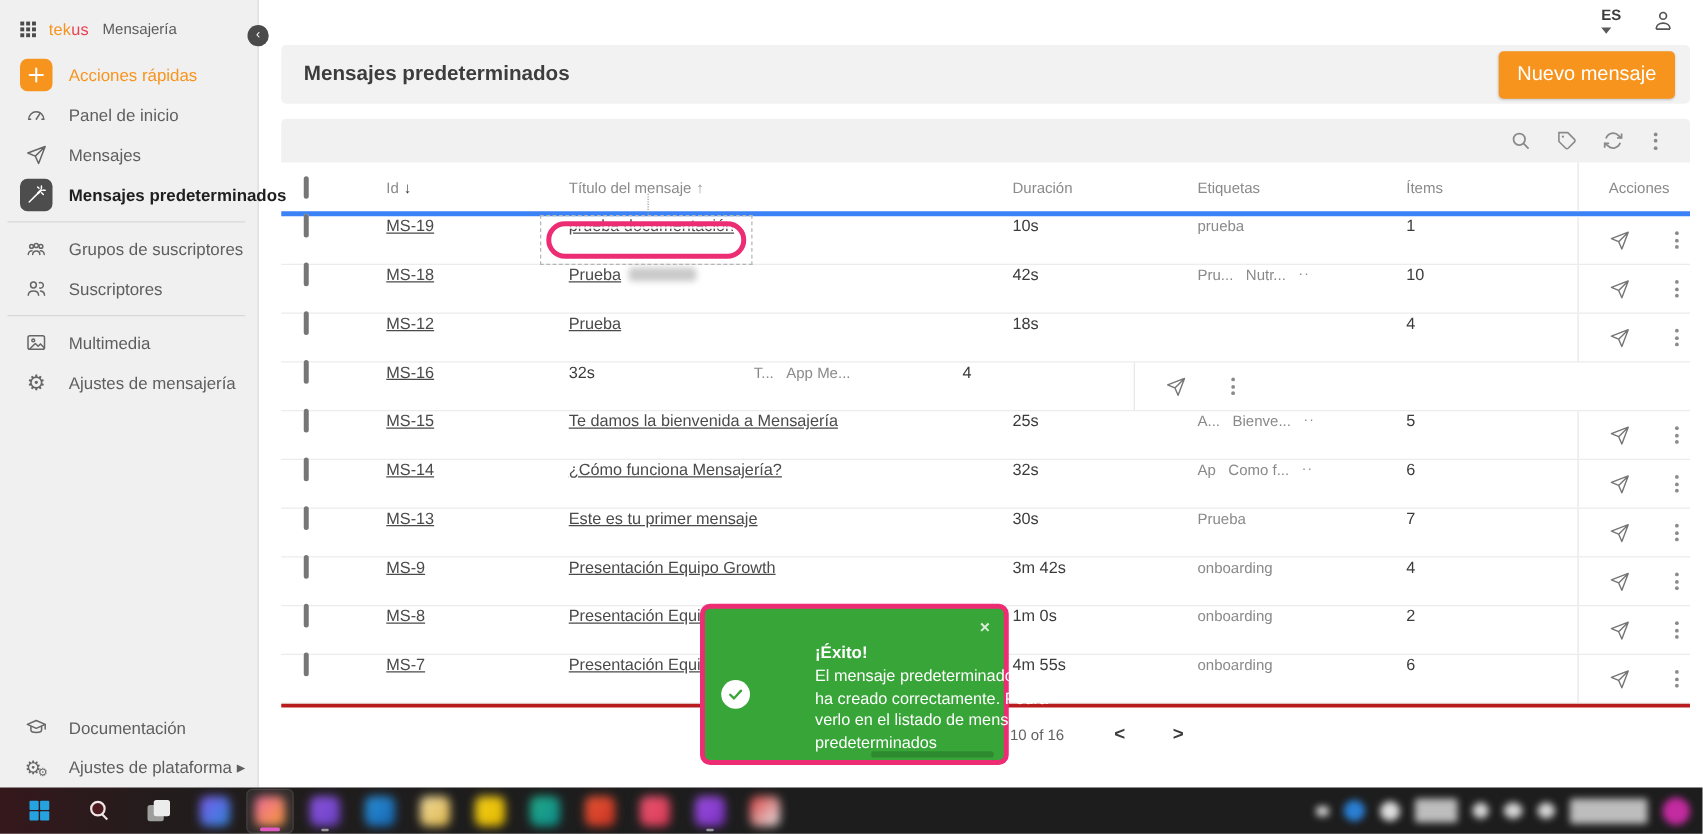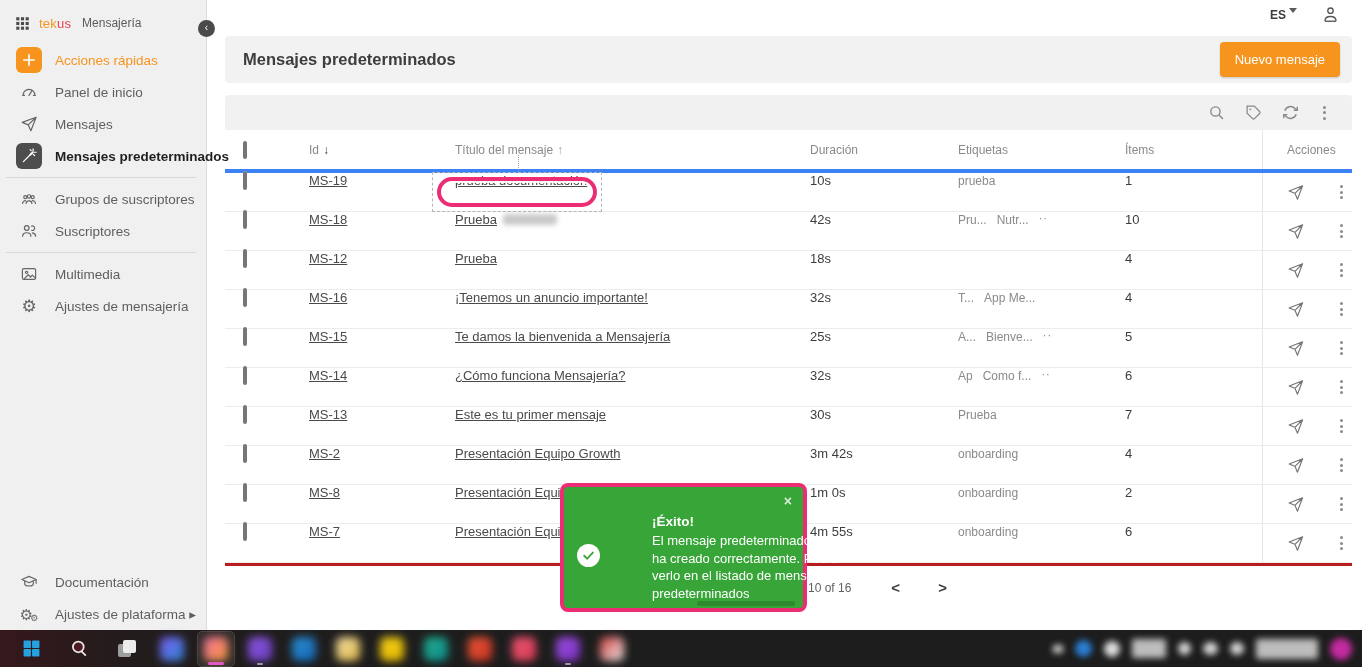--- a/index.html
+++ b/index.html
@@ -22,27 +22,27 @@
   .side-item.accent .side-label { color:#f7941d; }
   .side-item.active .side-label { color:#1f1f1f; font-weight:bold; }
   .side-divider { height:1px; background:#d8d8d8; margin:5px 10px 5px 6px; }
   .side-footer { position:absolute; left:0; right:0; bottom:0; }
   .collapse-btn { position:absolute; left:198px; top:20px; width:17px; height:17px; border-radius:50%; background:#4a4a4a; color:#fff; font-size:10px; line-height:16px; text-align:center; z-index:6; cursor:pointer; }
   .gear-glyph { font-size:17px; line-height:1; }
 
   
   .main { position:absolute; left:208px; top:0; right:0; height:630px; background:#fff; }
   .topbar-right { position:absolute; top:5px; right:22px; display:flex; align-items:center; gap:24px; }
-  .lang { font-size:12px; font-weight:bold; color:#3d3d3d; display:flex; align-items:flex-start; gap:3px; cursor:pointer; }
+  .lang { font-size:12px; font-weight:bold; color:#3d3d3d; display:flex; align-items:flex-start; gap:3px; cursor:pointer;flex-direction:column; }
   .caret-down { width:0; height:0; border-left:4px solid transparent; border-right:4px solid transparent; border-top:5px solid #5a5a5a; }
   .user-btn { color:#555; cursor:pointer; display:flex; }
 
   .title-card { position:absolute; left:17px; right:10px; top:36px; height:47px; background:#f2f2f2; border-radius:4px; display:flex; align-items:center; justify-content:space-between; padding:0 12px 0 18px; }
   .page-title { font-size:16.5px; font-weight:bold; color:#3d3d3d; }
-  .new-btn { background:#f7941d; color:#fff; border:none; border-radius:4px; font-size:13px; padding:10px 15px; cursor:pointer; font-family:inherit; box-shadow:0 1px 2px rgba(0,0,0,.18); }
+  .new-btn { background:#f7941d; color:#fff; border:none; border-radius:4px; font-size:16px; padding:10px 15px; cursor:pointer; font-family:inherit; box-shadow:0 1px 2px rgba(0,0,0,.18); }
 
   .table-card { position:absolute; left:17px; right:10px; top:95px; background:#fff; border-radius:4px; }
   .toolbar { height:35px; background:#f1f1f1; border-radius:4px 4px 0 0; display:flex; align-items:center; justify-content:flex-end; gap:20px; padding-right:22px; color:#8a8a8a; }
   .tool-icon { display:flex; cursor:pointer; }
   .kebab { display:flex; flex-direction:column; gap:2.5px; cursor:pointer; padding:2px 4px; }
   .kebab i { width:3px; height:3px; border-radius:50%; background:#8a8a8a; }
 
   .thead { display:flex; align-items:center; height:43px; border-bottom:4px solid #3b82f6; font-size:12px; color:#8a8a8a; }
   .trow  { display:flex; height:39px; border-bottom:1px solid #ececec; font-size:13px; color:#3c3c3c; }
   .col-check { width:66px; padding-left:18px; }
@@ -342,21 +342,20 @@
                 <i></i>
                 <i></i>
                 <i></i>
               </span>
     </span>
   </div>
 
   <div class="trow">
     <span class="col-check"><span class="checkbox"></span></span>
     <span class="col-id"><a class="cell-link">MS-16</a></span>
-    <span class="col-title"><a class="cell-link">¡Tenemos un anuncio importante!</a><span></span></span>
     <span class="col-dur">32s</span>
     <span class="col-tags"><span class="tagtxt">T...</span><span class="tagtxt">App Me...</span></span>
     <span class="col-items">4</span>
     <span class="col-actions">
       <span class="send-icon">
         <svg width="17" height="17" viewBox="0 0 24 24" fill="none" stroke="#757575" stroke-width="1.6" stroke-linejoin="round">
                   <path d="M22 2.5 11.2 13.2M22 2.5 14.8 21.5l-3.6-8.3L3 9.8Z"></path>
                 </svg>
       </span>
       <span class="kebab">
@@ -425,21 +424,21 @@
       <span class="kebab">
                 <i></i>
                 <i></i>
                 <i></i>
               </span>
     </span>
   </div>
 
   <div class="trow">
     <span class="col-check"><span class="checkbox"></span></span>
-    <span class="col-id"><a class="cell-link">MS-2</a></span>
+    <span class="col-id"><a class="cell-link">MS-9</a></span>
     <span class="col-title"><a class="cell-link">Presentación Equipo Growth</a><span></span></span>
     <span class="col-dur">3m 42s</span>
     <span class="col-tags"><span class="tagtxt">onboarding</span></span>
     <span class="col-items">4</span>
     <span class="col-actions">
       <span class="send-icon">
         <svg width="17" height="17" viewBox="0 0 24 24" fill="none" stroke="#757575" stroke-width="1.6" stroke-linejoin="round">
                   <path d="M22 2.5 11.2 13.2M22 2.5 14.8 21.5l-3.6-8.3L3 9.8Z"></path>
                 </svg>
       </span>

